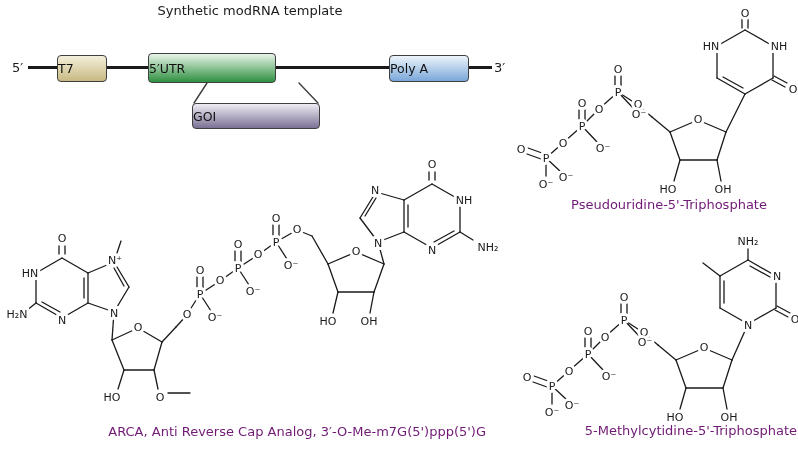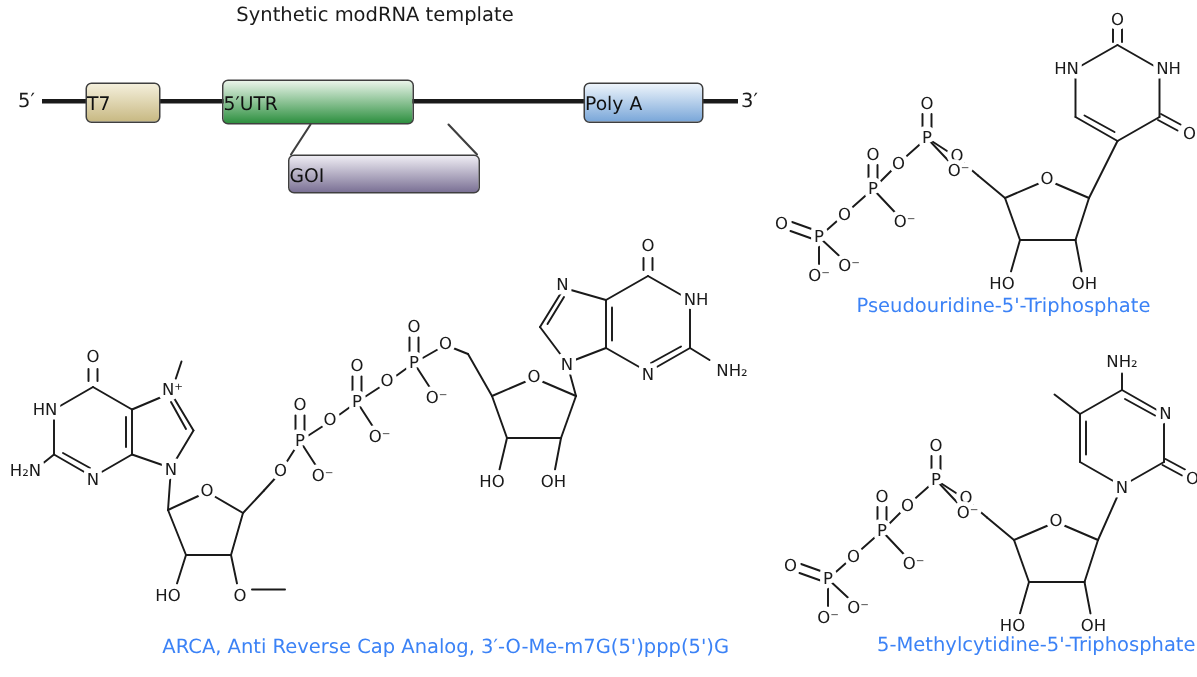--- a/index.html
+++ b/index.html
@@ -19,21 +19,21 @@
   #prime-right{left:494px;}
   .tbox{
     position:absolute;box-sizing:border-box;border:1.5px solid #3f3f3f;border-radius:4px;
     display:flex;align-items:center;justify-content:flex-start;font-size:12.5px;color:#111;z-index:3;
   }
   #box-t7{left:57px;top:55px;width:50px;height:27px;}
   #box-utr5{left:124px;top:53px;width:128px;height:30px;margin-left:24px;}
   #box-utr3{left:256px;top:53px;width:126px;height:30px;}
   #box-polya{left:389px;top:55px;width:80px;height:27px;}
   #box-goi{left:192px;top:103px;width:128px;height:26px;}
-  .caption{position:absolute;font-size:13px;color:#3b82f6;}
+  .caption{position:absolute;font-size:13px;color:#701a75;}
   #caption-pseudo{left:540px;top:197px;width:258px;text-align:center;}
   #caption-mec{left:535px;top:423px;width:262px;text-align:right;}
   #caption-arca{left:6px;top:424px;width:480px;text-align:right;}
   #struct-layer{
     position:absolute;left:0;top:0;width:798px;height:451px;z-index:2;pointer-events:none;
   }
   #struct-layer line{stroke:#1a1a1a;stroke-width:1.3;stroke-linecap:round;}
   #struct-layer line.connector{stroke:#3f3f3f;stroke-width:1.4;}
   #struct-layer text{
     font-family:"DejaVu Sans","Liberation Sans",sans-serif;font-size:11px;fill:#1a1a1a;

